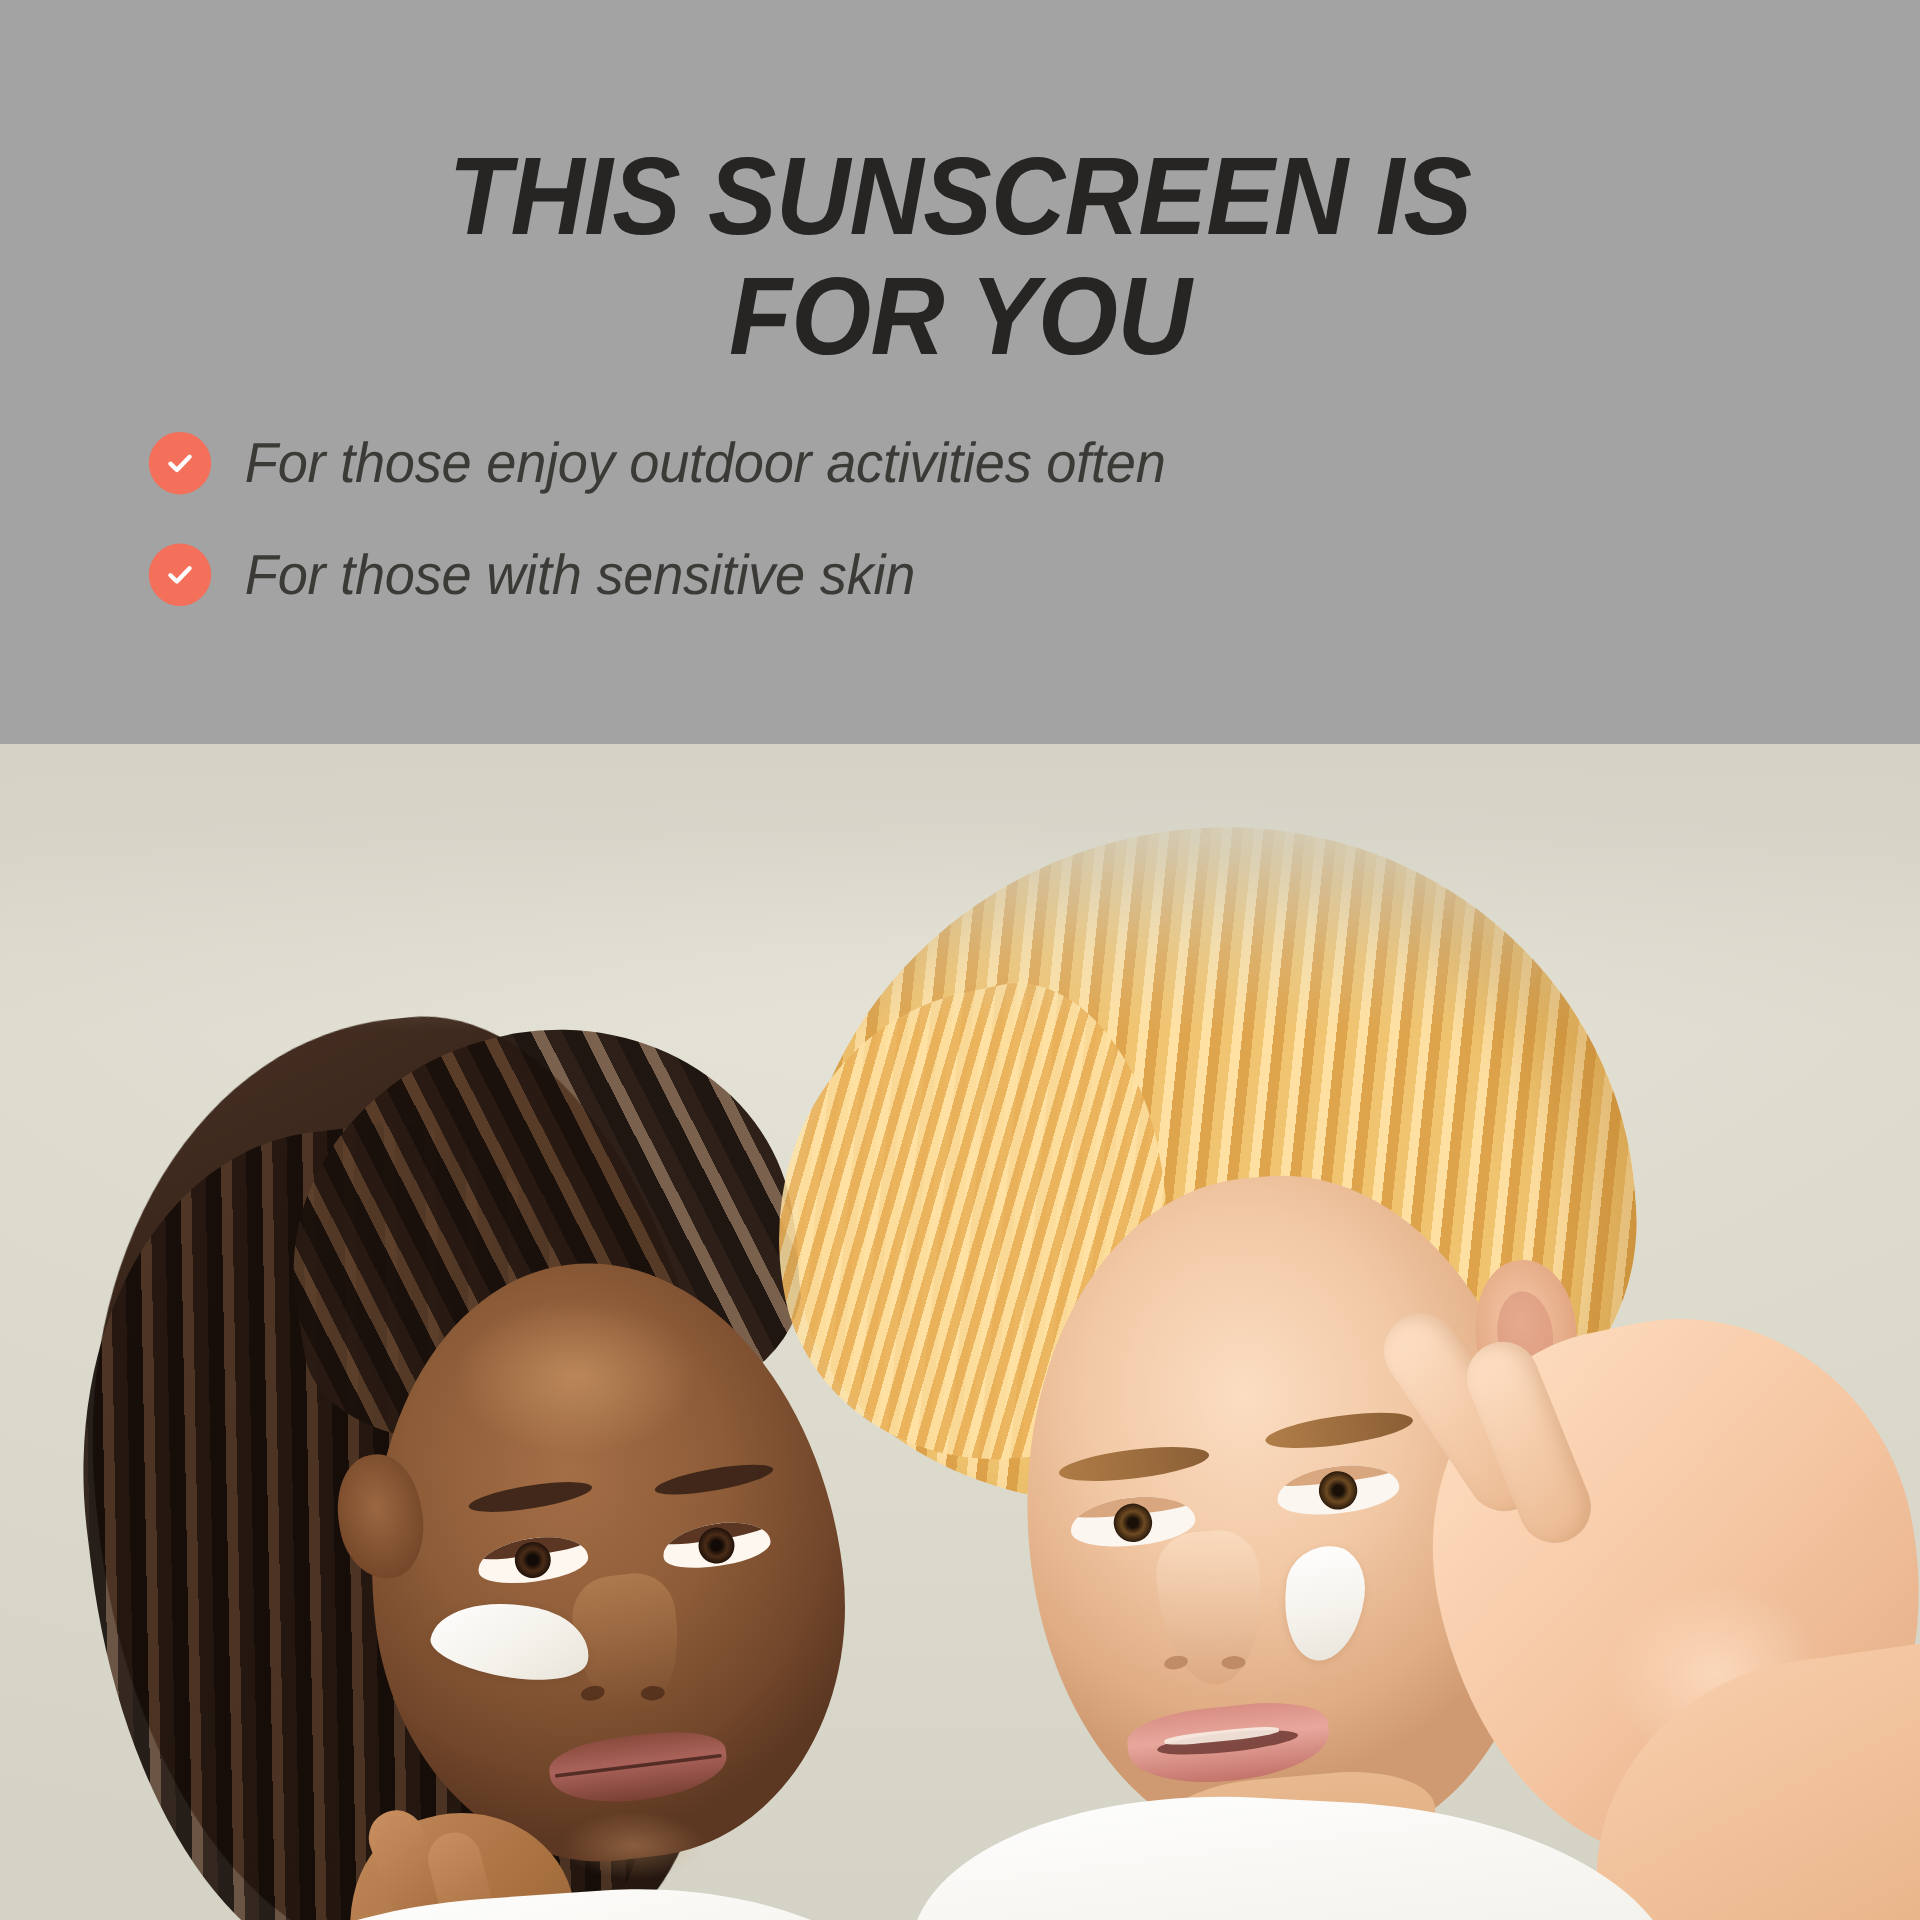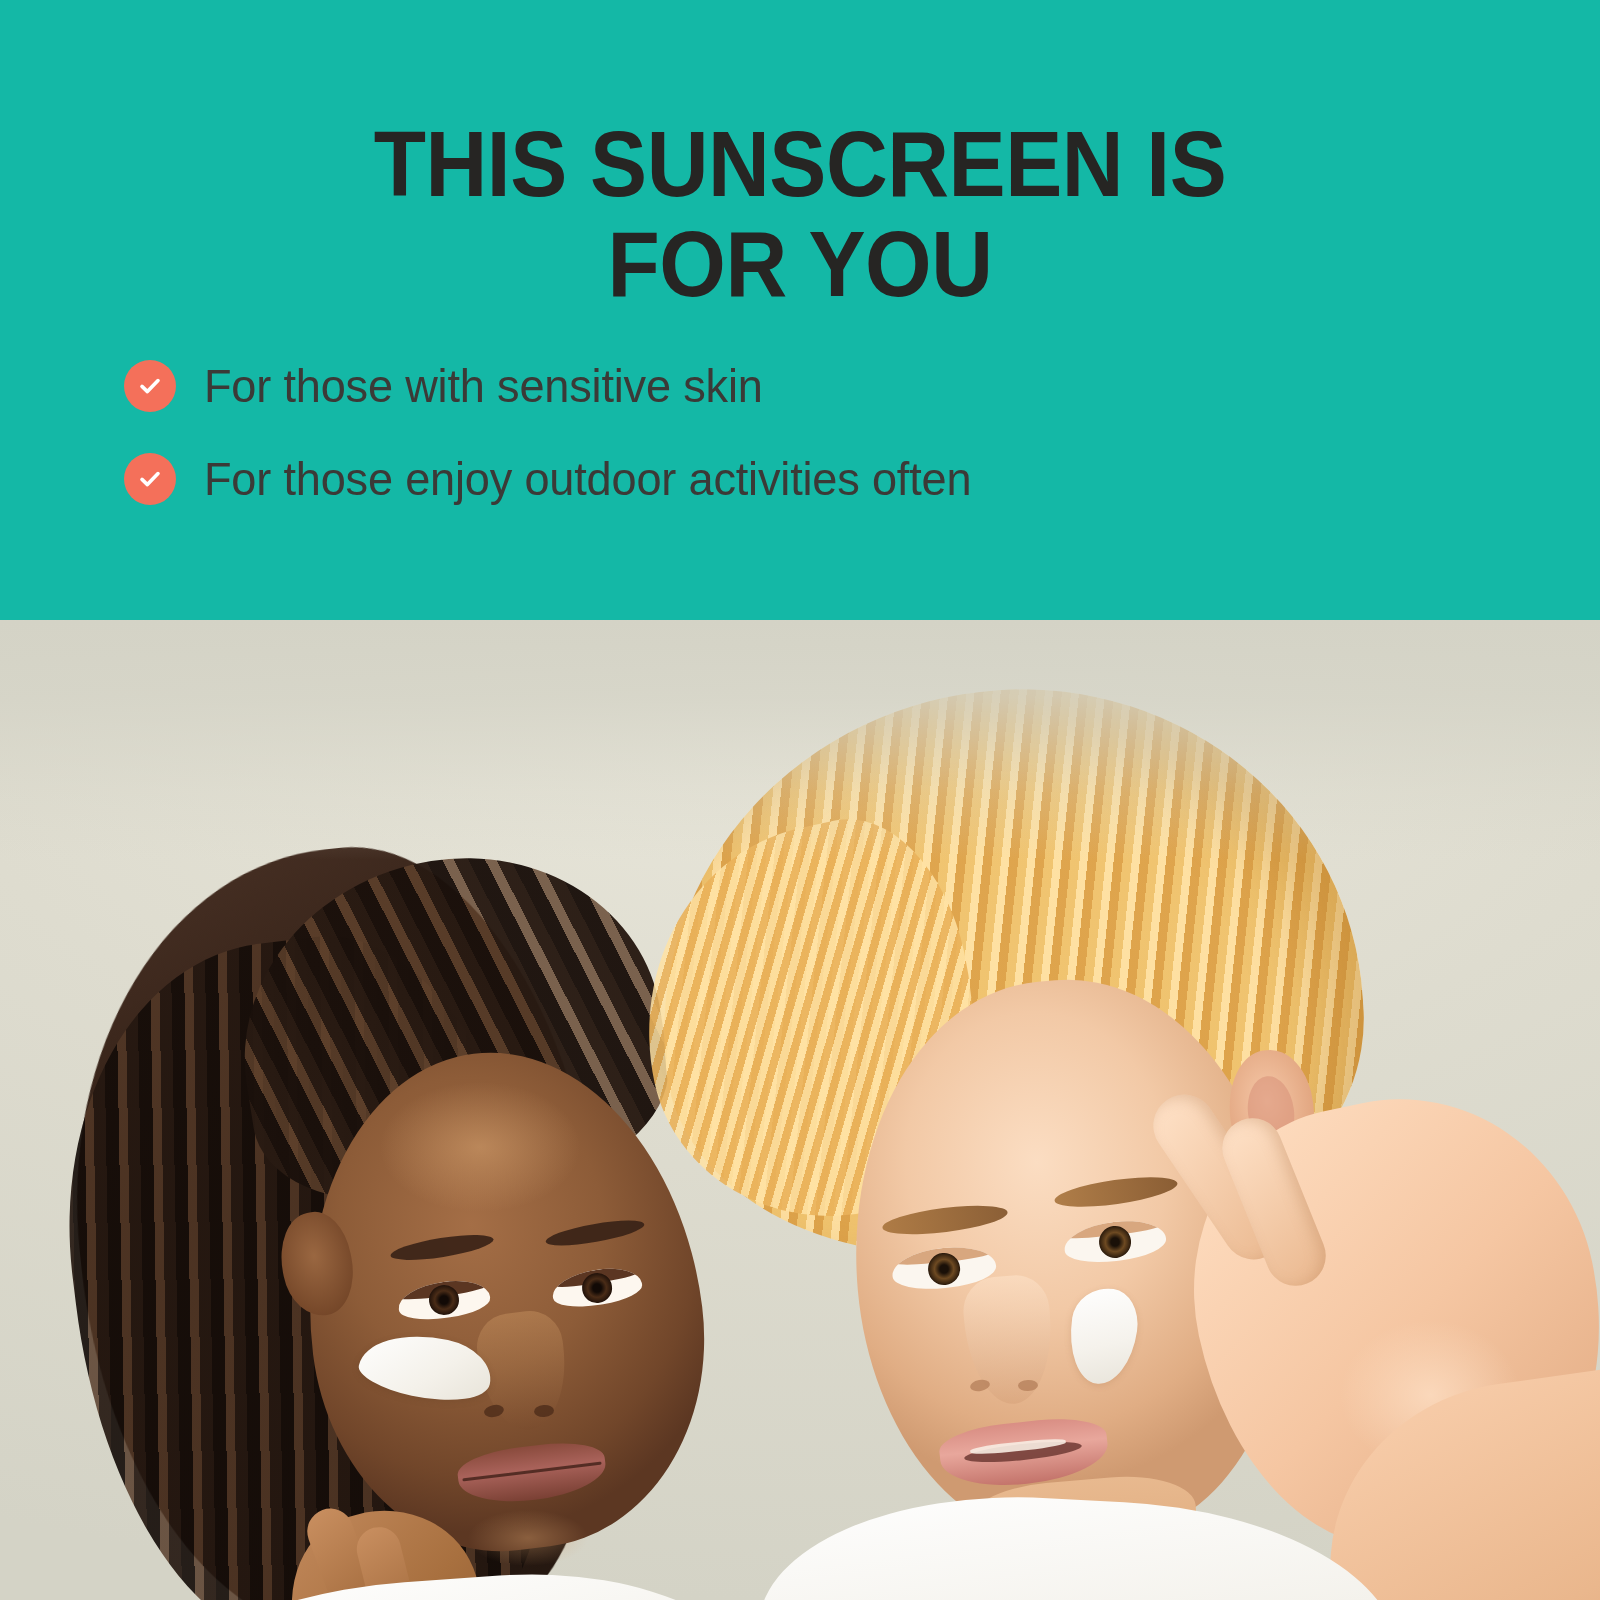--- a/index.html
+++ b/index.html
@@ -11,22 +11,23 @@
     height: 1600px;
     background: #d4d3c6;
     font-family: "Liberation Sans", sans-serif;
     overflow: hidden;
   }
 
   .poster {
     position: relative;
     width: 1600px;
     height: 1600px;
-    background: #14b8a6;
+    background: #a3a3a3;
     overflow: hidden;
+    font-style: italic;
   }
 
   
   .headline {
     position: absolute;
     top: 52px;
     left: 0;
     width: 1600px;
     text-align: center;
     color: #262523;
@@ -385,30 +386,30 @@
   <ul class="benefits" style="list-style:none;margin:0;padding:0">
 
 
 
     <li class="benefit-row">
       <span class="check-icon">
         <svg width="30" height="30" viewBox="0 0 30 30" aria-hidden="true">
           <path d="M7 15.4 L12.4 20.6 L23 9.6" fill="none" stroke="#ffffff" stroke-width="3.6" stroke-linecap="round" stroke-linejoin="round"></path>
         </svg>
       </span>
-      <span class="benefit-text">For those with sensitive skin</span>
+      <span class="benefit-text">For those enjoy outdoor activities often</span>
     </li>
 
     <li class="benefit-row">
       <span class="check-icon">
         <svg width="30" height="30" viewBox="0 0 30 30" aria-hidden="true">
           <path d="M7 15.4 L12.4 20.6 L23 9.6" fill="none" stroke="#ffffff" stroke-width="3.6" stroke-linecap="round" stroke-linejoin="round"></path>
         </svg>
       </span>
-      <span class="benefit-text">For those enjoy outdoor activities often</span>
+      <span class="benefit-text">For those with sensitive skin</span>
     </li>
 
   </ul>
 
   <div class="photo">
     <div class="photo-bg"></div>
 
     <div class="woman">
       <div class="w-hair-back"></div>
       <div class="w-locs"></div>

